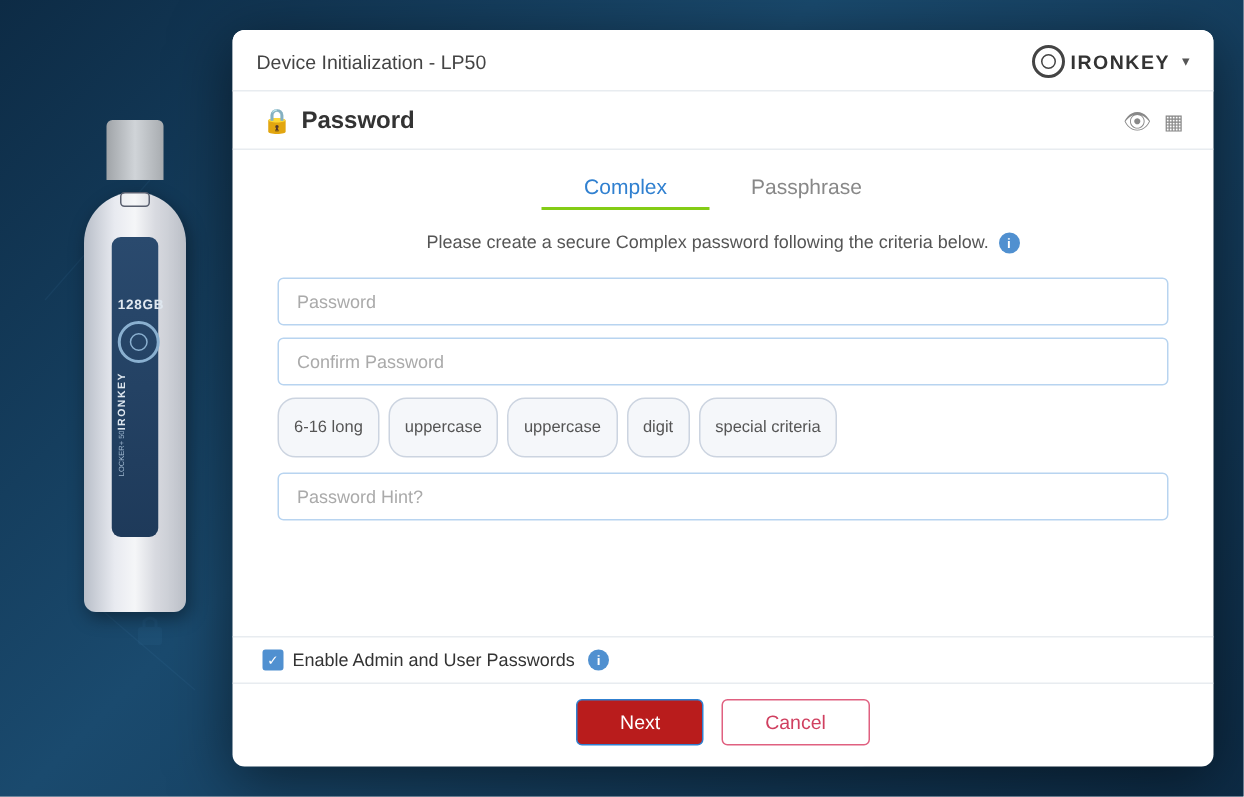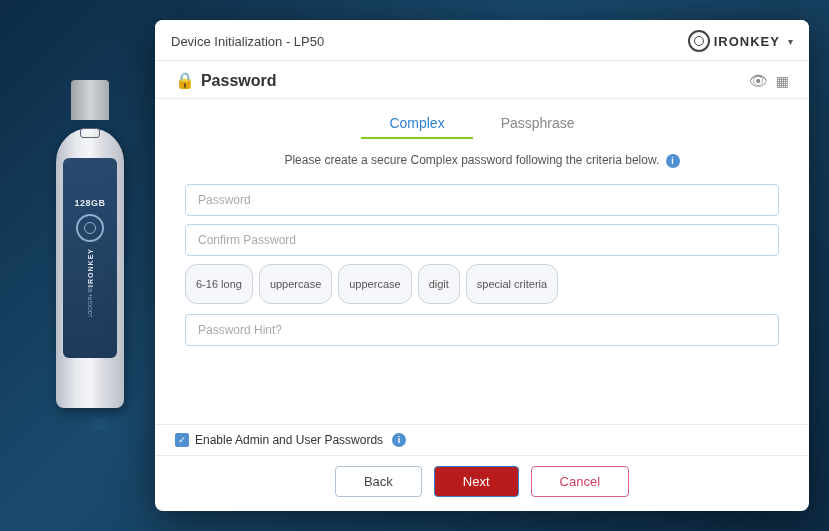--- a/index.html
+++ b/index.html
@@ -56,27 +56,27 @@
       margin: 0 auto;
       position: relative;
       top: 0;
     }
 
     .usb-label-area {
       position: absolute;
       top: 30px;
       left: 50%;
       transform: translateX(-50%);
-      width: 54px;
+      width: 31px;
       height: 200px;
       background: linear-gradient(180deg, #2a4a6e 0%, #1e3a5a 100%);
       border-radius: 6px;
       display: flex;
       flex-direction: column;
-      align-items: center;
+      align-items: flex-start;
       justify-content: center;
       padding: 8px 4px;
     }
 
     .usb-size-text {
       color: #e0e8f0;
       font-size: 9px;
       font-weight: bold;
       letter-spacing: 0.5px;
       margin-bottom: 6px;
@@ -489,18 +489,17 @@
 
   </div>
 
   <div class="admin-row">
     <div class="checkbox-icon">✓</div>
     <span>Enable Admin and User Passwords</span>
     <span class="info-icon-inline">i</span>
   </div>
 
   <div class="footer">
-    <button class="btn btn-back">Back</button>
     <button class="btn btn-next">Next</button>
     <button class="btn btn-cancel">Cancel</button>
   </div>
 
 </div>
 
 </body></html>

